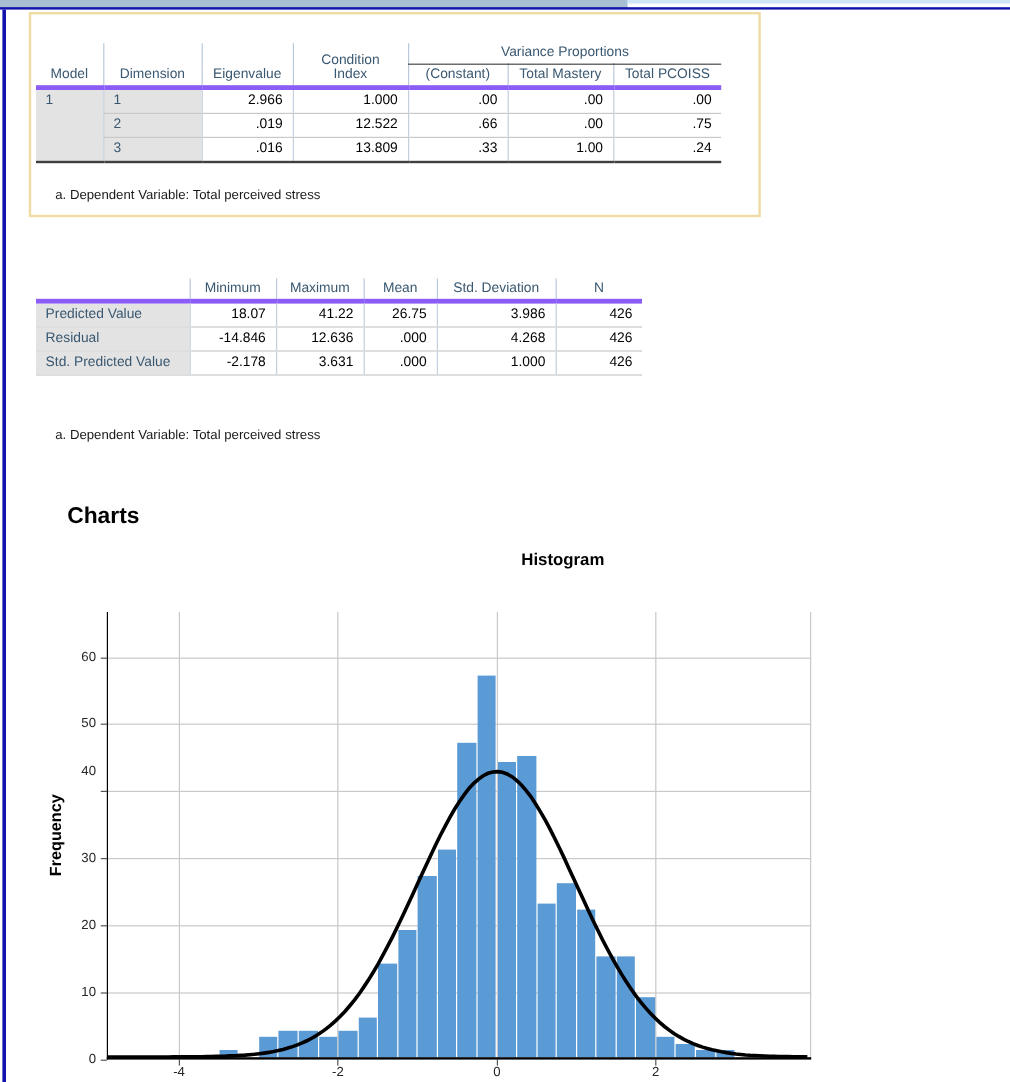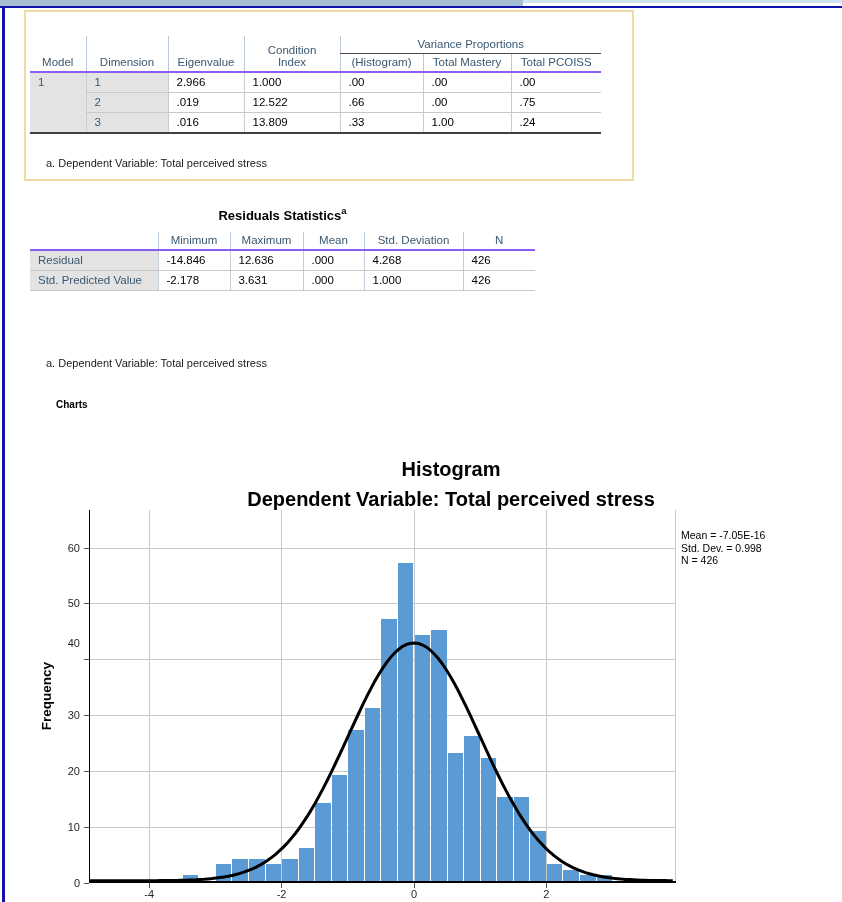--- a/index.html
+++ b/index.html
@@ -15,34 +15,34 @@
   .sel-frame{position:absolute;left:24px;top:10px;width:606px;height:167px;
              border:2px solid #eedca4;background:#fff;}
   
   .tbl-title{position:absolute;font-size:13px;font-weight:bold;color:#000;text-align:center;}
   .tbl-title sup{font-size:9.5px;position:relative;top:-1px;}
   .spss-table{border-collapse:collapse;table-layout:fixed;
               font-family:"Liberation Sans",sans-serif;font-size:11.5px;}
   .spss-table th{font-weight:normal;color:#3a5871;text-align:center;vertical-align:bottom;
                  padding:2px 5px 3px;border-left:1px solid #b9c9da;overflow:hidden;}
   .spss-table th.first{border-left:none;}
-  .spss-table thead th{border-bottom:2px solid #8b5cf6;}
+  .spss-table thead th{border-bottom:4px solid #8b5cf6;}
   .spss-table th.spanner{border-bottom:1px solid #4a4a4a;}
   .spss-table td{border-left:1px solid #c3cfdb;border-bottom:1px solid #c9c9c9;
                  padding:3px 8px 4px;overflow:hidden;white-space:nowrap;}
   .spss-table td.first{border-left:none;}
   .spss-table tr.last td{border-bottom:2px solid #3f3f3f;}
   .spss-table td.bb{border-bottom:2px solid #3f3f3f;}
   .spss-table td.rowlabel{background:#e3e3e3;color:#3a5871;text-align:left;}
-  .spss-table td.val{color:#000;}
+  .spss-table td.val{text-align:right;color:#000;}
   .footnote{position:absolute;font-size:11px;color:#1a1a1a;}
-  .section-heading{position:absolute;left:56px;top:399px;font-size:10px;font-weight:bold;color:#000;}
-  
-  .chart-title{position:absolute;left:451px;transform:translateX(-50%);
-               font-size:20px;font-weight:bold;color:#000;white-space:nowrap;}
+  .section-heading{position:absolute;left:56px;top:420px;font-size:19px;font-weight:bold;color:#000;}
+  
+  .chart-title{position:absolute;left:469px;transform:translateX(-50%);
+               font-size:14px;font-weight:bold;color:#000;white-space:nowrap;}
   #plot{position:absolute;left:89px;top:510px;width:587px;height:373px;background:#fff;}
   .grid-h{position:absolute;left:0;width:587px;height:1px;background:#c9c9c9;}
   .grid-v{position:absolute;top:0;width:1px;height:373px;background:#c9c9c9;}
   .bar{position:absolute;background:#5b9bd5;}
   .axis-x{position:absolute;left:0;top:371px;width:587px;height:2px;background:#000;z-index:6;}
   .axis-y{position:absolute;left:0;top:0;width:1px;height:373px;background:#000;z-index:6;}
   .ytick-label{position:absolute;width:32px;text-align:right;font-size:11px;color:#262626;}
   .xtick-label{position:absolute;transform:translateX(-50%);font-size:11px;color:#262626;top:378px;}
   .tick-stub-y{position:absolute;left:-5px;width:5px;height:1px;background:#555;}
   .tick-stub-x{position:absolute;top:373px;width:1px;height:5px;background:#555;}
@@ -74,21 +74,21 @@
     </colgroup>
     <thead>
       <tr>
         <th class="first" rowspan="2">Model</th>
         <th rowspan="2">Dimension</th>
         <th rowspan="2">Eigenvalue</th>
         <th rowspan="2" style="padding-left:14px;padding-right:14px;">Condition Index</th>
         <th class="spanner" colspan="3">Variance Proportions</th>
       </tr>
       <tr>
-        <th>(Histogram)</th>
+        <th>(Constant)</th>
         <th>Total Mastery</th>
         <th>Total PCOISS</th>
       </tr>
     </thead>
     <tbody id="collin-body">
         <tr>
           <td class="rowlabel first bb" rowspan="3" style="vertical-align: top;">1</td>
           <td class="rowlabel">1</td>
           <td class="val">2.966</td>
           <td class="val">1.000</td>
@@ -109,23 +109,20 @@
           <td class="val">.016</td>
           <td class="val">13.809</td>
           <td class="val">.33</td>
           <td class="val">1.00</td>
           <td class="val">.24</td>
         </tr>
       </tbody>
   </table>
   <div class="footnote" style="left:46px;top:157px;">a. Dependent Variable: Total perceived stress</div>
 
-  <div class="tbl-title" style="left:30px;top:206px;width:505px;">
-    <span>Residuals Statistics</span><sup>a</sup>
-  </div>
   <table class="spss-table" style="position:absolute;left:30px;top:232px;width:505px;">
     <colgroup>
       <col style="width:128px">
         <col style="width:72px">
         <col style="width:73px">
       <col style="width:61px">
         <col style="width:99px">
         <col style="width:72px">
     </colgroup>
     <thead>
@@ -133,20 +130,28 @@
         <th class="first"></th>
         <th>Minimum</th>
         <th>Maximum</th>
         <th>Mean</th>
         <th>Std. Deviation</th>
         <th>N</th>
       </tr>
     </thead>
     <tbody id="resid-body">
         <tr>
+          <td class="rowlabel first">Predicted Value</td>
+          <td class="val">18.07</td>
+          <td class="val">41.22</td>
+          <td class="val">26.75</td>
+          <td class="val">3.986</td>
+          <td class="val">426</td>
+        </tr>
+        <tr>
           <td class="rowlabel first">Residual</td>
           <td class="val">-14.846</td>
           <td class="val">12.636</td>
           <td class="val">.000</td>
           <td class="val">4.268</td>
           <td class="val">426</td>
         </tr>
         <tr>
           <td class="rowlabel first">Std. Predicted Value</td>
           <td class="val">-2.178</td>
@@ -155,21 +160,20 @@
           <td class="val">1.000</td>
           <td class="val">426</td>
         </tr>
       </tbody>
   </table>
   <div class="footnote" style="left:46px;top:357px;">a. Dependent Variable: Total perceived stress</div>
 
   <div class="section-heading">Charts</div>
 
   <div class="chart-title" style="top:458px;">Histogram</div>
-  <div class="chart-title" style="top:488px;">Dependent Variable: Total perceived stress</div>
 
   <div class="freq-label">Frequency</div>
 
   <div id="plot">
     <div class="axis-y"></div>
     <div class="axis-x"></div>
   <div class="tick-stub-y" style="top: 372.5px;"></div>
       <div class="ytick-label" style="left: -41px; top: 366.5px;">0</div>
       <div class="grid-h" style="top: 316.67px;"></div>
       <div class="tick-stub-y" style="top: 316.67px;"></div>
@@ -225,19 +229,14 @@
       <div class="bar" style="left: 441.35px; width: 15.55px; top: 320.753px; height: 50.247px; z-index: 2;"></div>
       <div class="bar" style="left: 457.9px; width: 15.55px; top: 354.251px; height: 16.749px; z-index: 2;"></div>
       <div class="bar" style="left: 474.45px; width: 15.55px; top: 359.834px; height: 11.166px; z-index: 2;"></div>
       <div class="bar" style="left: 491px; width: 15.55px; top: 365.417px; height: 5.583px; z-index: 2;"></div>
       <div class="bar" style="left: 507.55px; width: 15.55px; top: 365.417px; height: 5.583px; z-index: 2;"></div>
       <svg width="587" height="373" id="curve-svg">
         <path d="M-0.0,370.8L3.9,370.8L7.9,370.8L11.9,370.8L15.8,370.8L19.8,370.8L23.8,370.8L27.8,370.8L31.7,370.8L35.7,370.8L39.7,370.8L43.6,370.8L47.6,370.8L51.6,370.8L55.6,370.7L59.5,370.7L63.5,370.7L67.5,370.7L71.5,370.6L75.4,370.6L79.4,370.6L83.4,370.5L87.3,370.4L91.3,370.3L95.3,370.2L99.3,370.1L103.2,369.9L107.2,369.8L111.2,369.5L115.1,369.3L119.1,368.9L123.1,368.6L127.1,368.1L131.0,367.6L135.0,367.0L139.0,366.3L142.9,365.5L146.9,364.5L150.9,363.4L154.9,362.2L158.8,360.7L162.8,359.1L166.8,357.3L170.8,355.2L174.7,352.9L178.7,350.3L182.7,347.4L186.6,344.3L190.6,340.7L194.6,336.9L198.6,332.7L202.5,328.1L206.5,323.2L210.5,317.9L214.4,312.2L218.4,306.1L222.4,299.6L226.4,292.8L230.3,285.6L234.3,278.1L238.3,270.3L242.2,262.3L246.2,254.0L250.2,245.5L254.2,236.9L258.1,228.3L262.1,219.6L266.1,211.0L270.1,202.5L274.0,194.2L278.0,186.1L282.0,178.4L285.9,171.1L289.9,164.2L293.9,157.9L297.9,152.2L301.8,147.1L305.8,142.8L309.8,139.2L313.7,136.4L317.7,134.4L321.7,133.3L325.7,133.0L329.6,133.5L333.6,135.0L337.6,137.2L341.5,140.3L345.5,144.2L349.5,148.8L353.5,154.0L357.4,160.0L361.4,166.5L365.4,173.5L369.4,181.0L373.3,188.8L377.3,196.9L381.3,205.3L385.2,213.9L389.2,222.5L393.2,231.2L397.2,239.8L401.1,248.4L405.1,256.8L409.1,265.0L413.0,272.9L417.0,280.6L421.0,288.0L425.0,295.1L428.9,301.8L432.9,308.1L436.9,314.1L440.8,319.7L444.8,324.9L448.8,329.7L452.8,334.1L456.7,338.2L460.7,342.0L464.7,345.4L468.7,348.4L472.6,351.2L476.6,353.7L480.6,355.9L484.5,357.9L488.5,359.7L492.5,361.2L496.5,362.6L500.4,363.8L504.4,364.8L508.4,365.7L512.3,366.5L516.3,367.2L520.3,367.8L524.3,368.3L528.2,368.7L532.2,369.1L536.2,369.4L540.1,369.6L544.1,369.8L548.1,370.0L552.1,370.2L556.0,370.3L560.0,370.4L564.0,370.5L568.0,370.5L571.9,370.6L575.9,370.6L579.9,370.7L583.8,370.7" fill="none" stroke="#000" stroke-width="3"></path>
       </svg>
     </div>
 
-  <div class="legend">
-    <div>Mean = -7.05E-16</div>
-    <div>Std. Dev. = 0.998</div>
-    <div>N = 426</div>
-  </div>
 
 </div>
 
 </body></html>

